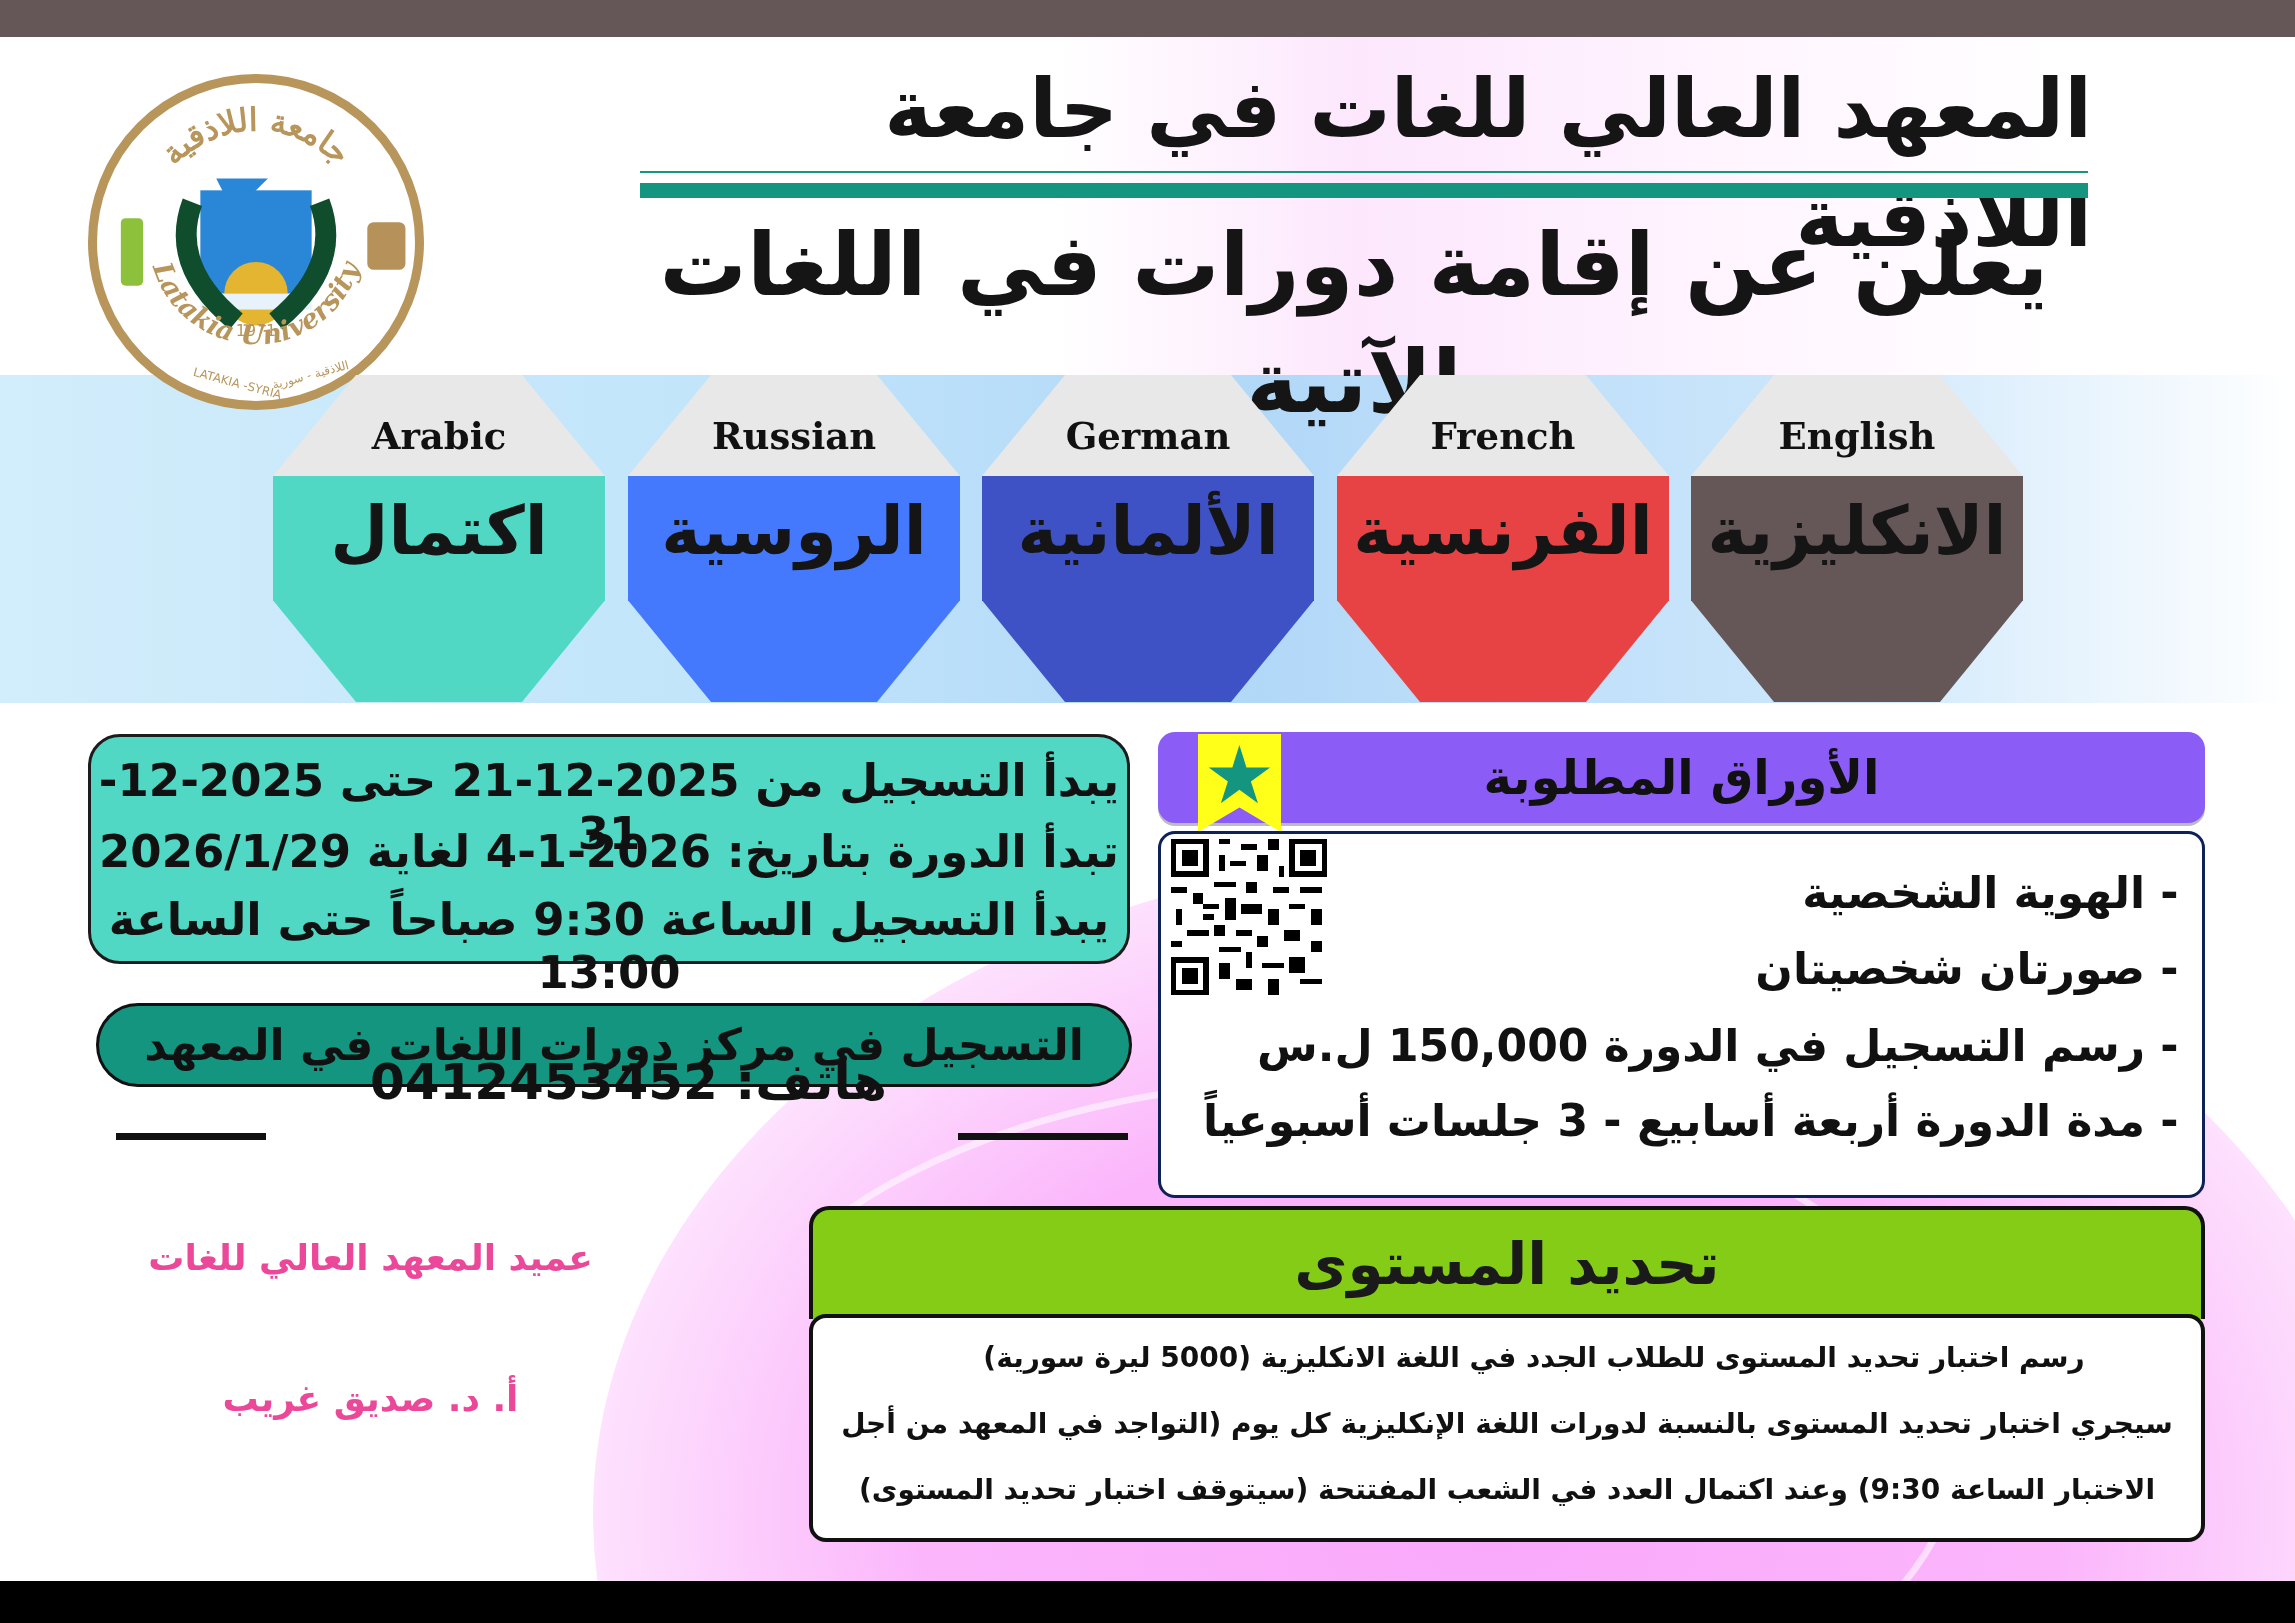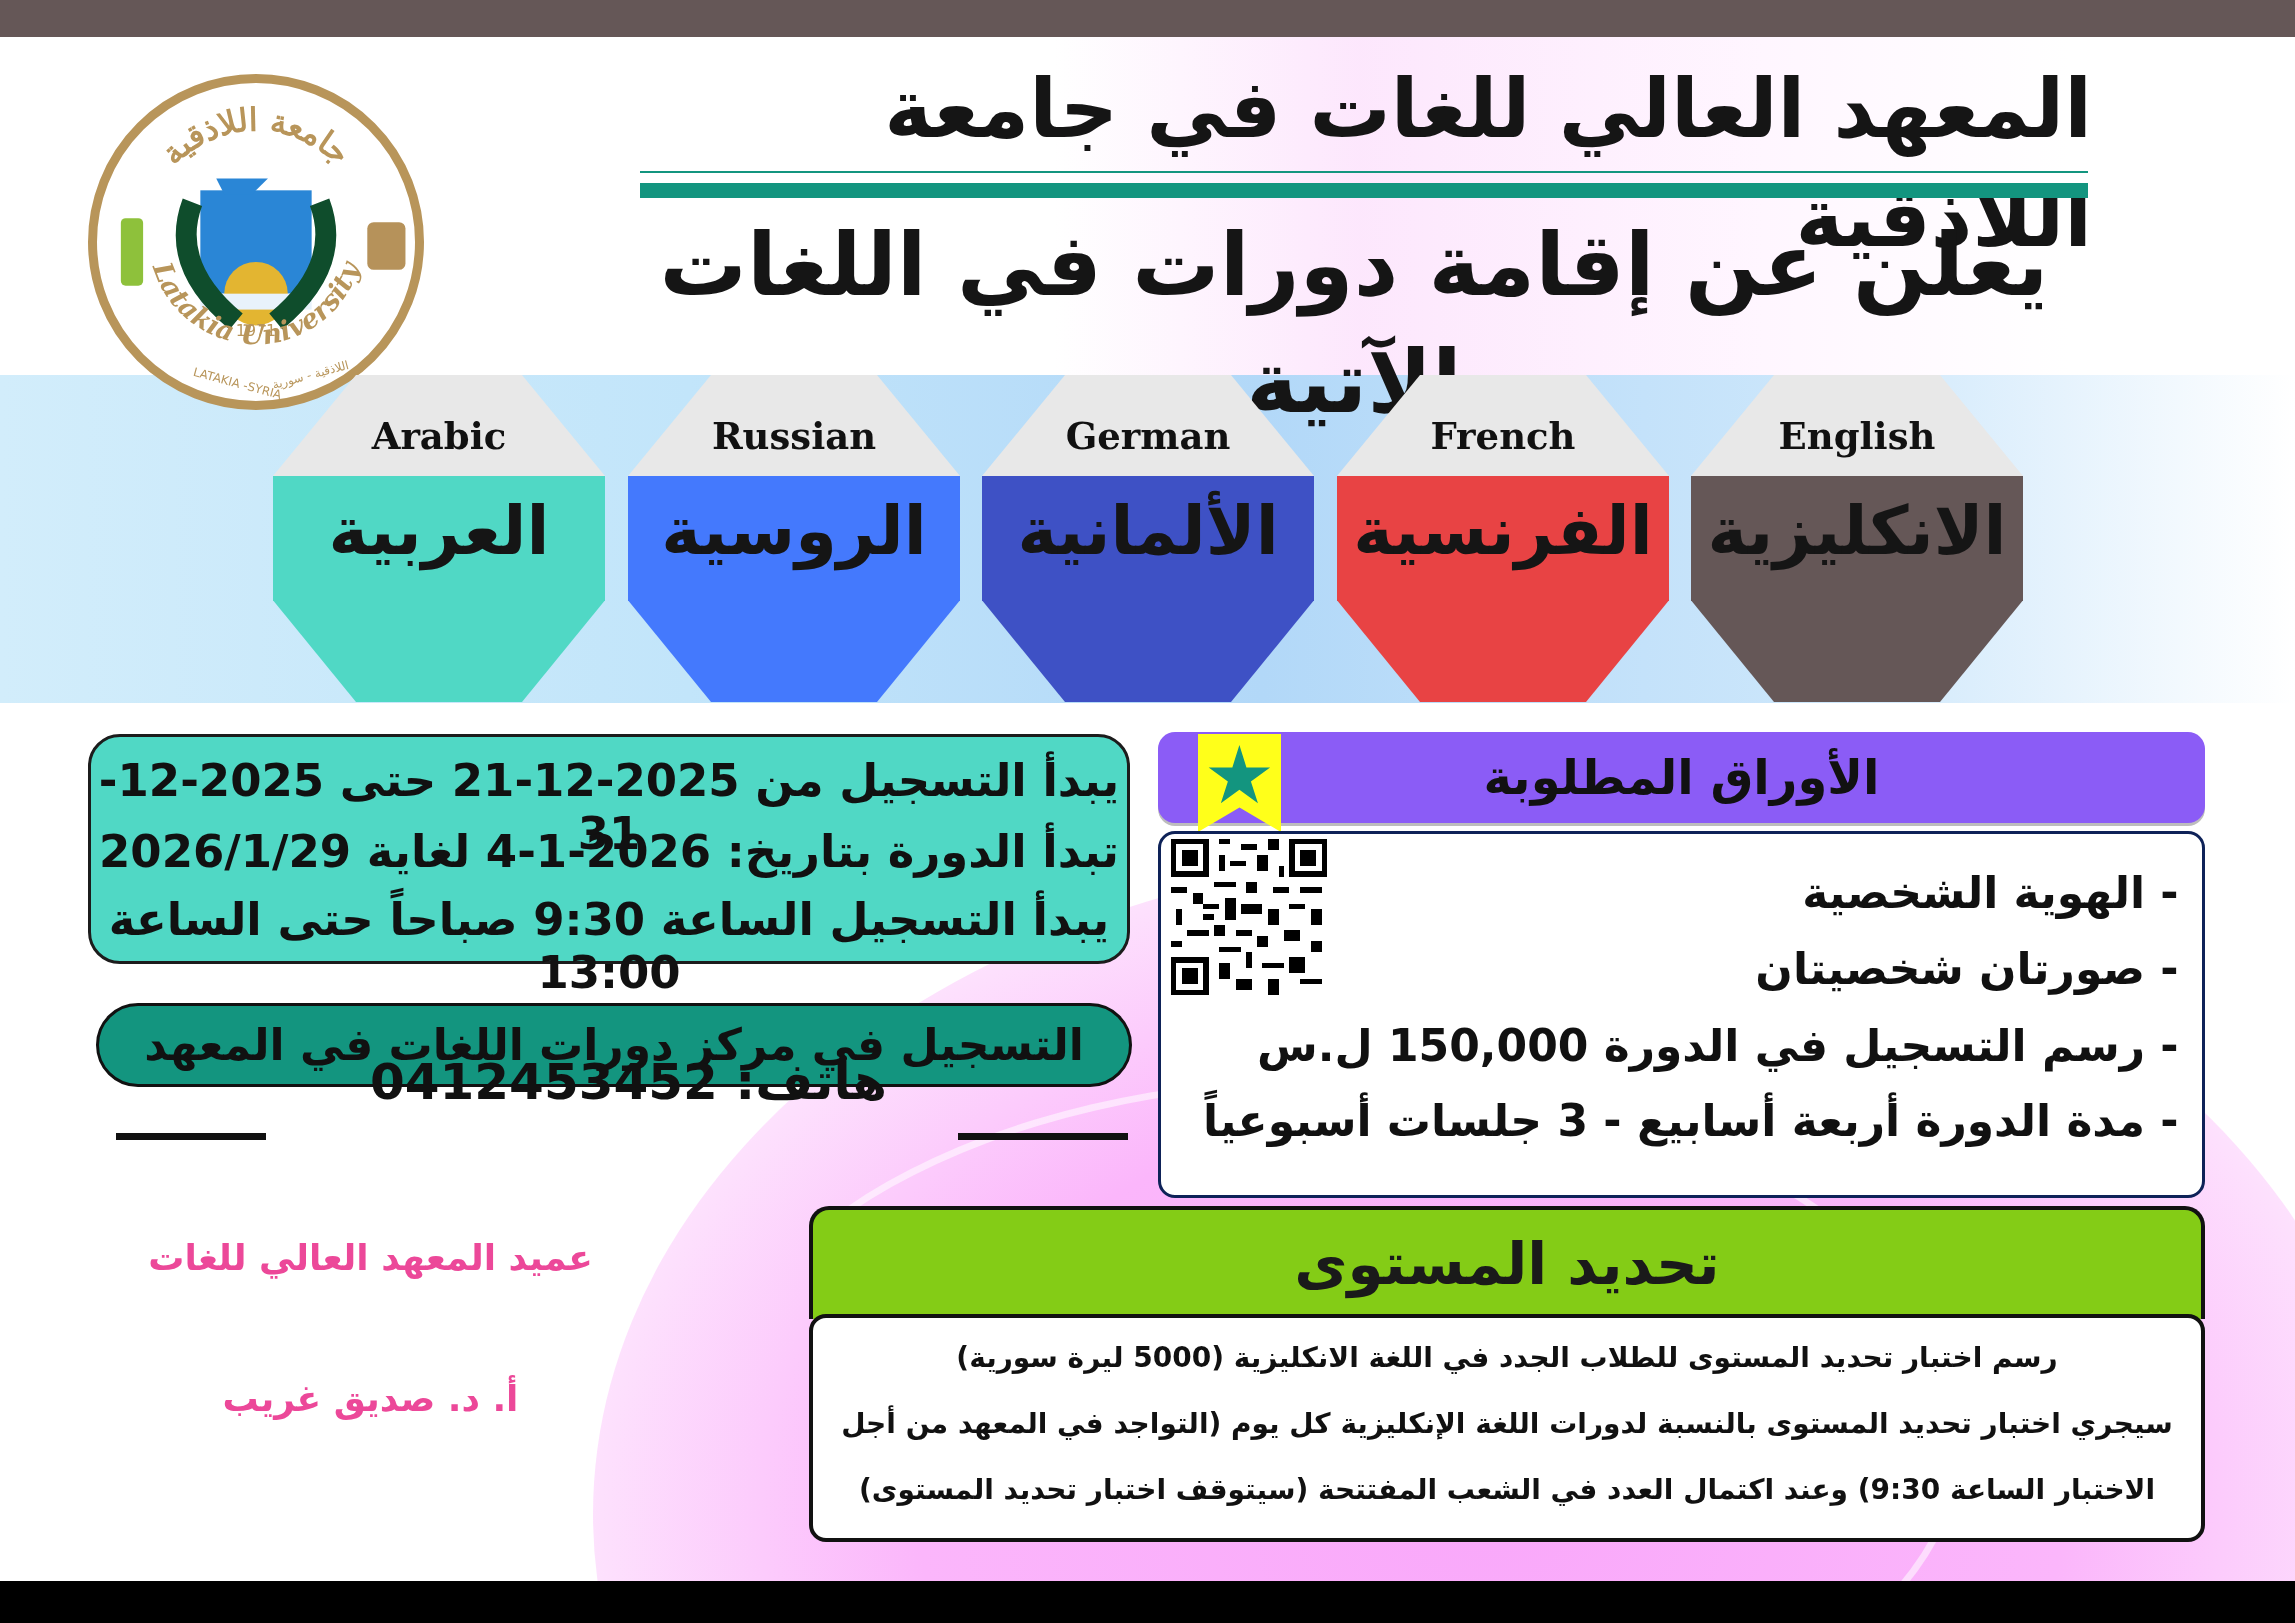--- a/index.html
+++ b/index.html
@@ -73,21 +73,21 @@
 
 <div class="abs title1">المعهد العالي للغات في جامعة اللاذقية</div>
 <div class="abs line-thin"></div>
 <div class="abs line-thick"></div>
 <div class="abs title2">يعلن عن إقامة دورات في اللغات الآتية</div>
 
 <div class="tile" style="left:273px;">
   <div class="cap"></div>
   <div class="body" style="background:#50d8c5;"></div>
   <div class="en">Arabic</div>
-  <div class="ar">العربية</div>
+  <div class="ar">اكتمال</div>
 </div>
 <div class="tile" style="left:628px;">
   <div class="cap"></div>
   <div class="body" style="background:#4479fd;"></div>
   <div class="en">Russian</div>
   <div class="ar">الروسية</div>
 </div>
 <div class="tile" style="left:982px;">
   <div class="cap"></div>
   <div class="body" style="background:#3e51c5;"></div>
@@ -182,21 +182,21 @@
     <rect x="26" y="19" width="2" height="2"></rect>
       <rect x="6" y="14" width="2" height="1"></rect>
       <rect x="20" y="5" width="1" height="2"></rect>
   </g>
 </svg>
 
 <div class="abs level-head">
   <div class="label">تحديد المستوى</div>
 </div>
 <div class="abs level-body">
-  <div class="line" style="top:23.4px;">رسم اختبار تحديد المستوى للطلاب الجدد في اللغة الانكليزية (5000 ليرة سورية)</div>
+  <div class="line" style="top:23.4px;padding-left:27px;">رسم اختبار تحديد المستوى للطلاب الجدد في اللغة الانكليزية (5000 ليرة سورية)</div>
   <div class="line" style="top:89px;">سيجري اختبار تحديد المستوى بالنسبة لدورات اللغة الإنكليزية كل يوم  (التواجد في المعهد من أجل</div>
   <div class="line" style="top:155px;">الاختبار الساعة 9:30) وعند اكتمال العدد في الشعب المفتتحة (سيتوقف اختبار تحديد المستوى)</div>
 </div>
 
 <div class="abs sig" style="top:1237px;">عميد المعهد العالي للغات</div>
 <div class="abs sig" style="top:1378px;">أ. د. صديق غريب</div>
 
 <div class="abs bottombar"></div>
 
 

